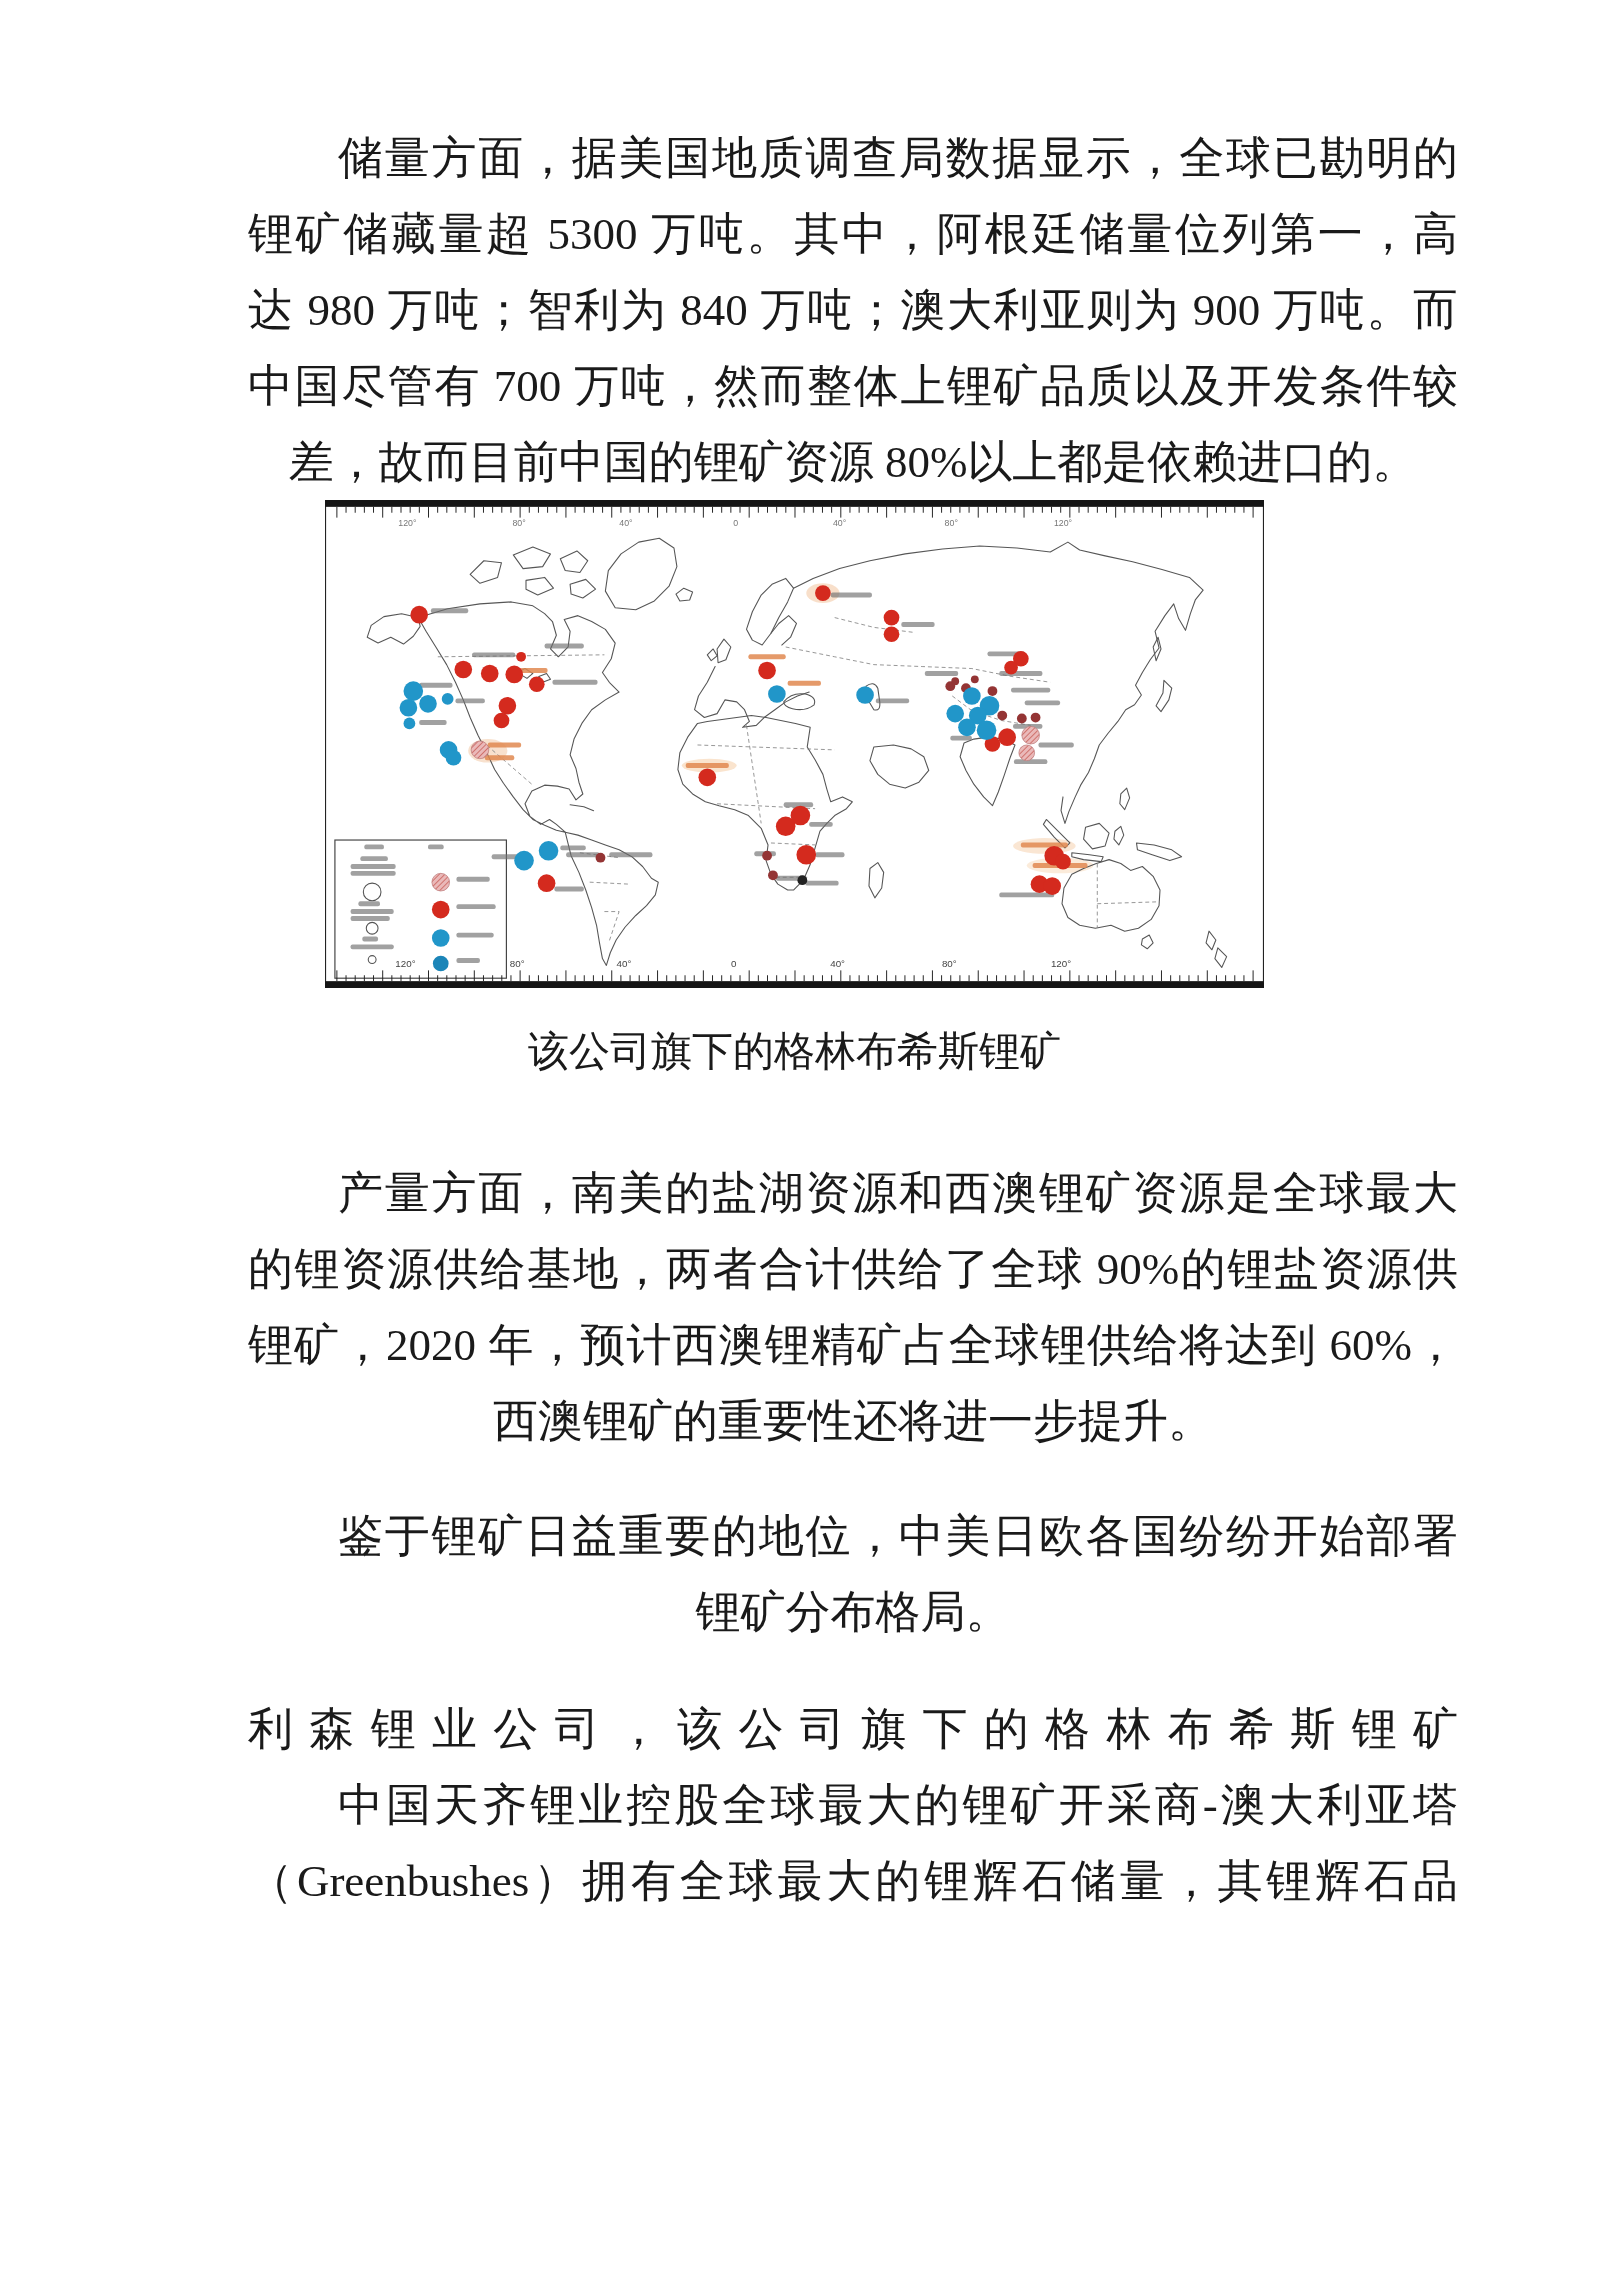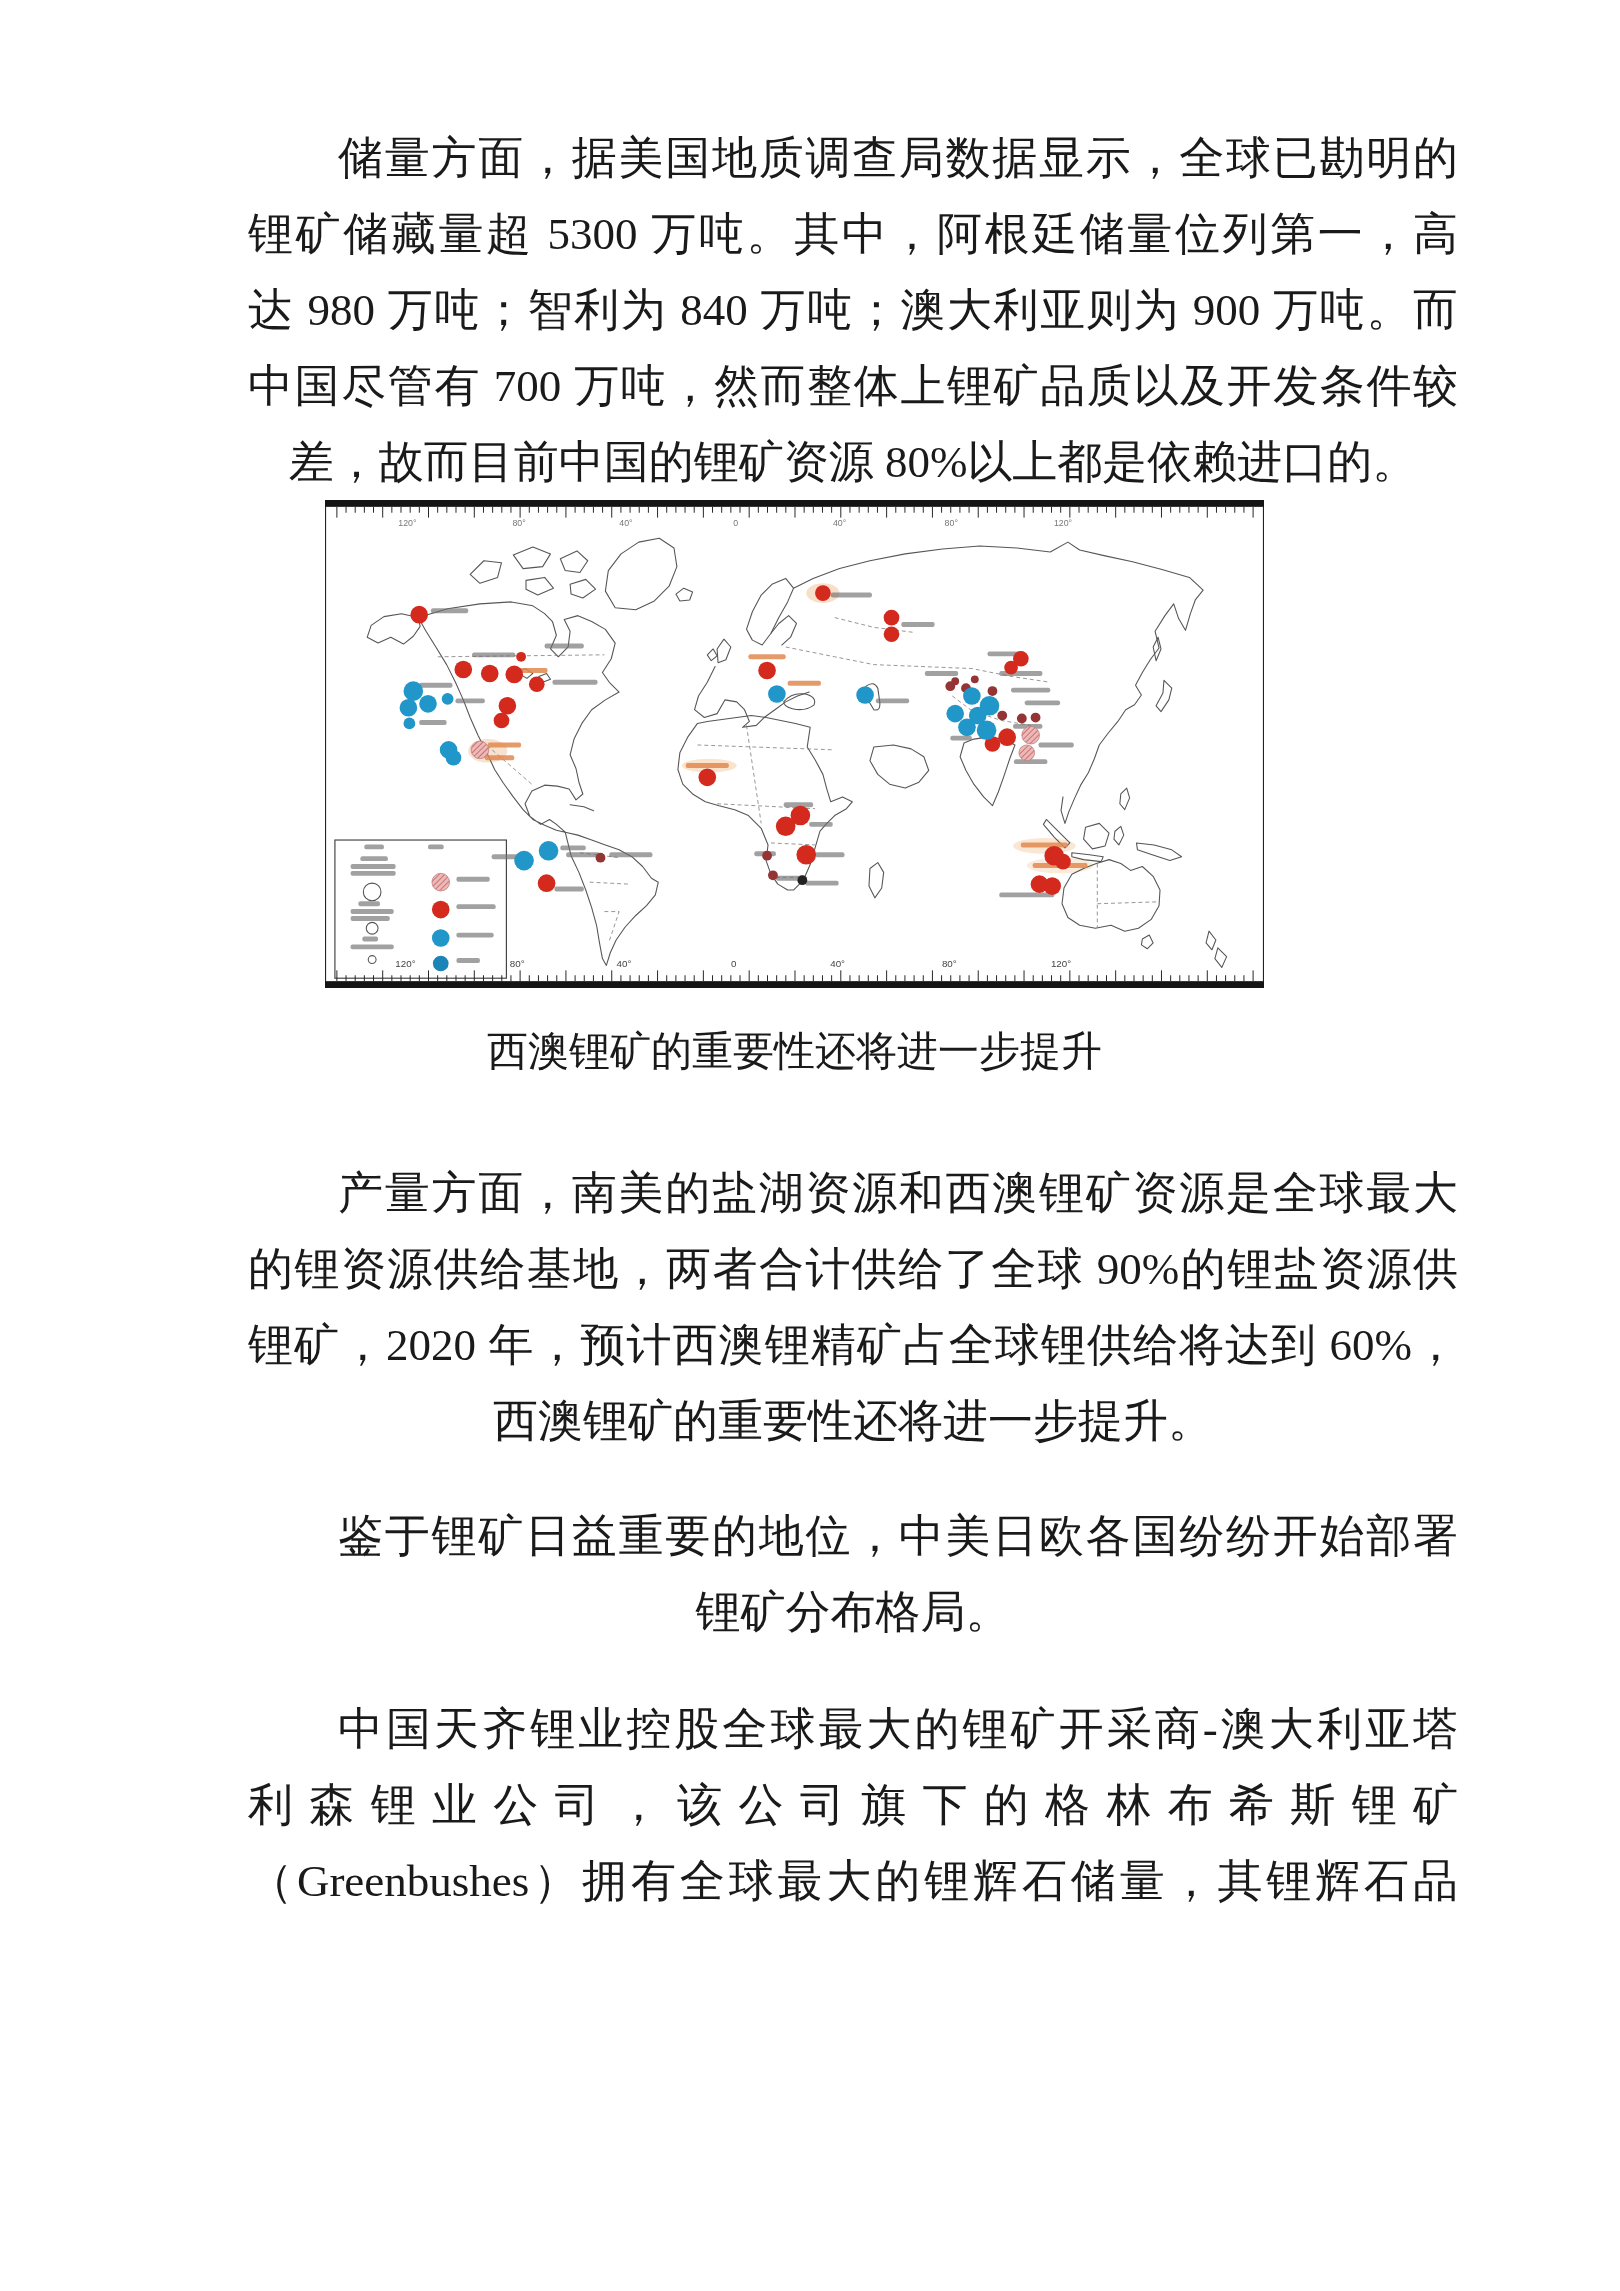--- a/index.html
+++ b/index.html
@@ -494,34 +494,34 @@
           <text x="637" y="477" font-size="10" fill="#444" text-anchor="middle" font-family="Liberation Sans, sans-serif">80°</text>
           <text x="753" y="27" font-size="9" fill="#777" text-anchor="middle" font-family="Liberation Sans, sans-serif">120°</text>
           <text x="751" y="477" font-size="10" fill="#444" text-anchor="middle" font-family="Liberation Sans, sans-serif">120°</text>
         </g>
 
       <rect x="0" y="0" width="958" height="7" fill="#151515"></rect>
       <rect x="0" y="491" width="958" height="7" fill="#151515"></rect>
     </svg>
   </figure>
 
-  <div class="caption">西澳锂矿的重要性还将进一步提升</div>
+  <div class="caption">该公司旗下的格林布希斯锂矿</div>
 
   <div class="para p2">
     <div class="ln ind j">产量方面，南美的盐湖资源和西澳锂矿资源是全球最大</div>
     <div class="ln j">的锂资源供给基地，两者合计供给了全球 90%的锂盐资源供</div>
     <div class="ln j">锂矿，2020 年，预计西澳锂精矿占全球锂供给将达到 60%，</div>
     <div class="ln">西澳锂矿的重要性还将进一步提升。</div>
   </div>
 
   <div class="para p3">
     <div class="ln ind j">鉴于锂矿日益重要的地位，中美日欧各国纷纷开始部署</div>
     <div class="ln">锂矿分布格局。</div>
   </div>
 
   <div class="para p4">
+    <div class="ln j">利森锂业公司，该公司旗下的格林布希斯锂矿</div>
     <div class="ln ind j">中国天齐锂业控股全球最大的锂矿开采商-澳大利亚塔</div>
-    <div class="ln j">利森锂业公司，该公司旗下的格林布希斯锂矿</div>
     <div class="ln j">（Greenbushes）拥有全球最大的锂辉石储量，其锂辉石品</div>
   </div>
 
 </div>
 
 
 </body></html>

